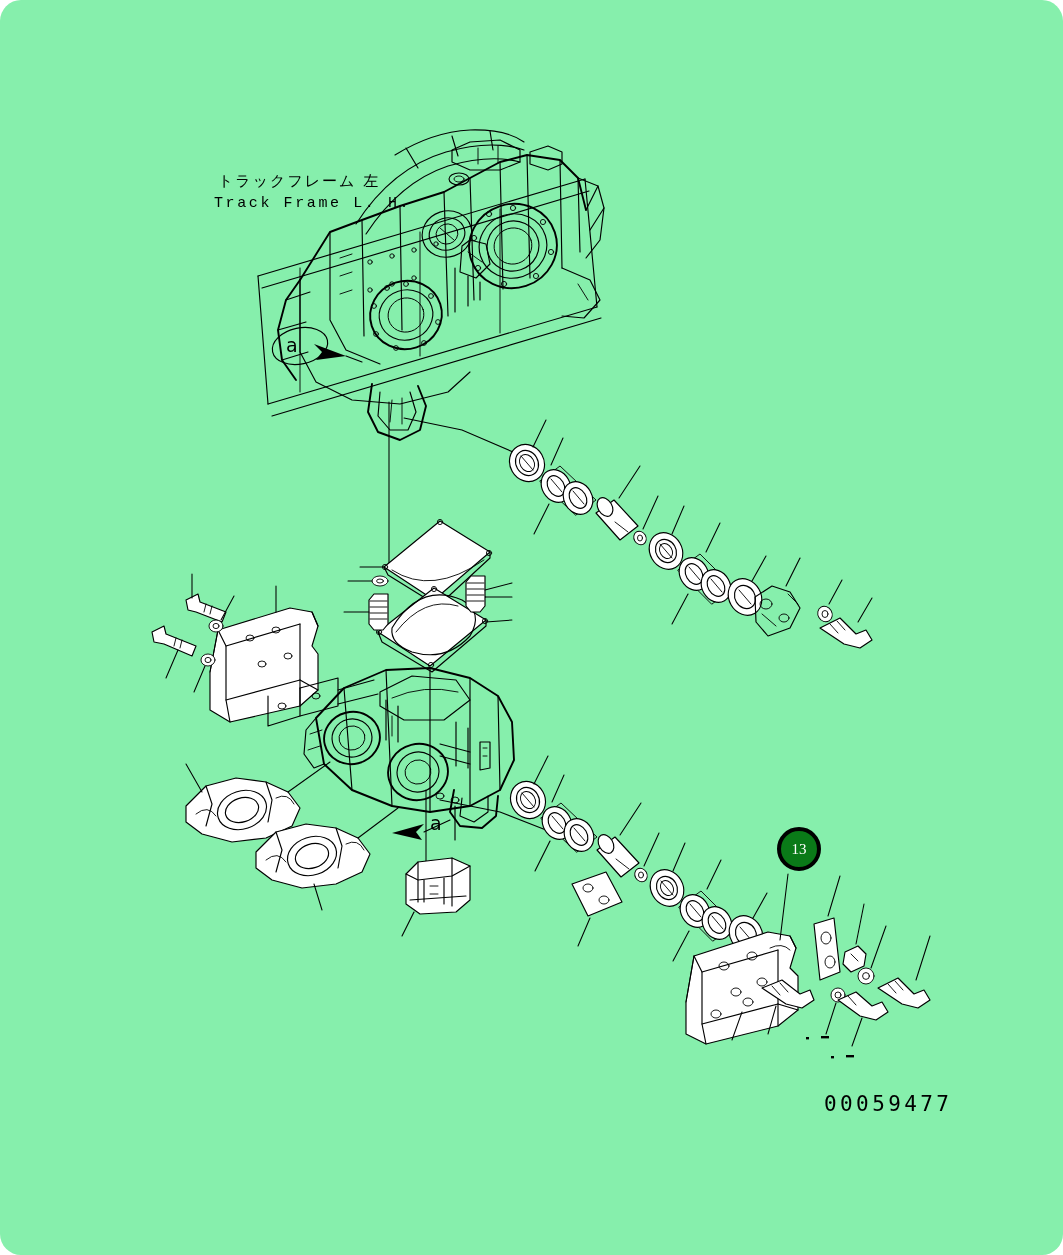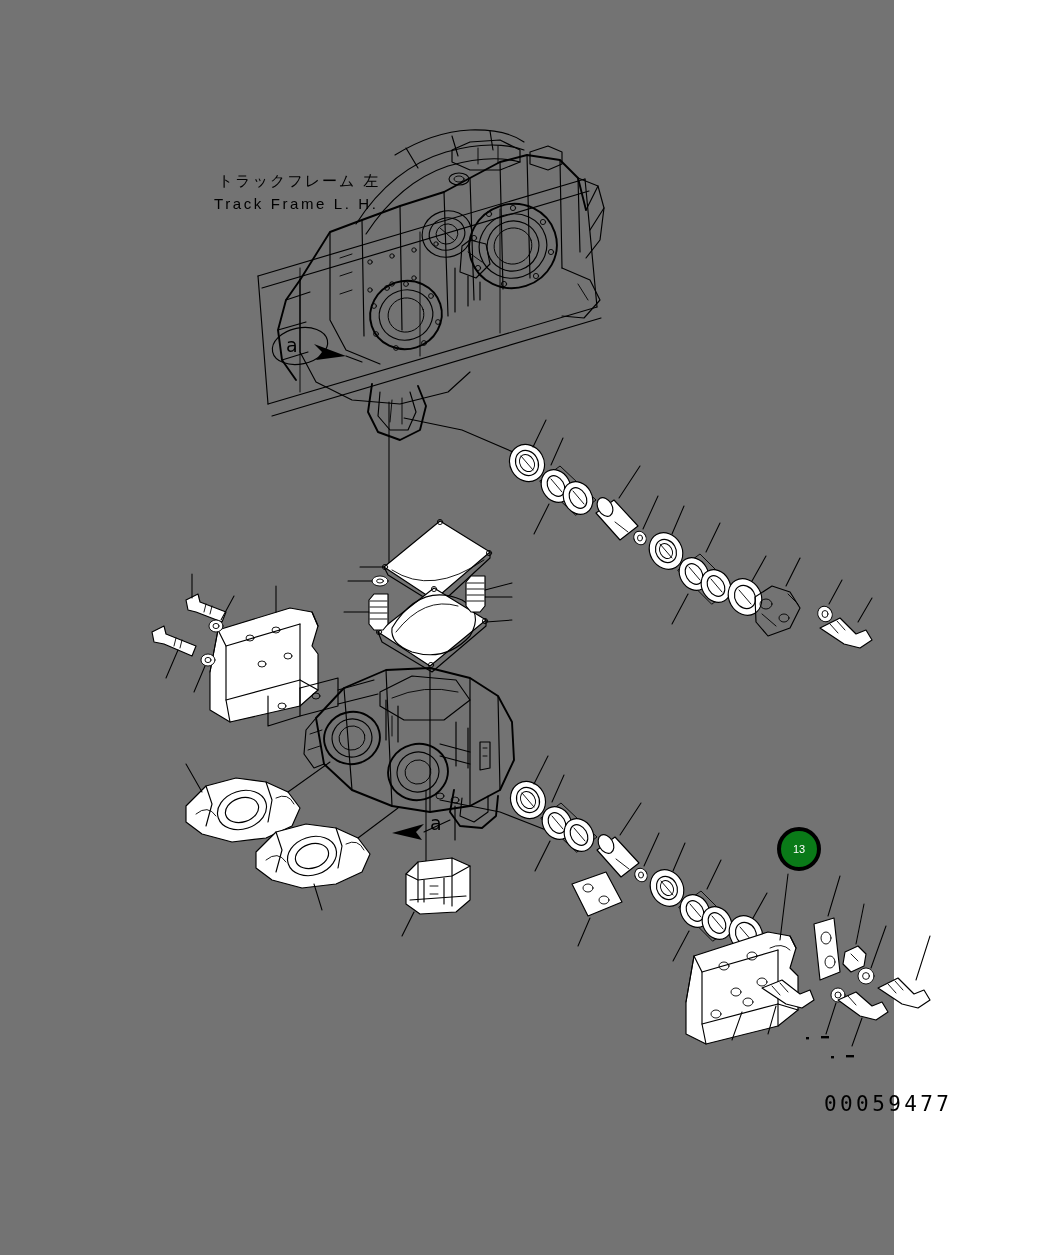--- a/index.html
+++ b/index.html
@@ -1,36 +1,36 @@
 <!DOCTYPE html>
 <html><head>
 <meta charset="utf-8">
 <style>
   html,body{margin:0;padding:0;background:#ffffff;}
   body{width:1063px;height:1255px;font-family:"Liberation Sans",sans-serif;overflow:hidden;position:relative;}
-  #stage{position:absolute;left:0;top:0;width:894px;height:1255px;background:#737373;}
+  #stage{position:absolute;left:0;top:0;width:1063px;height:1255px;background:#86efac;border-radius:21px;}
   svg.layer{position:absolute;left:0;top:0;width:1063px;height:1255px;}
   .ln{fill:none;stroke:#000;stroke-width:1.15;stroke-linecap:round;stroke-linejoin:round;}
   .ln-t{fill:none;stroke:#000;stroke-width:0.9;stroke-linecap:round;stroke-linejoin:round;}
   .ln-h{fill:none;stroke:#000;stroke-width:1.9;stroke-linecap:round;stroke-linejoin:round;}
   .lead{fill:none;stroke:#000;stroke-width:1.05;stroke-linecap:round;}
   .fillw{fill:#ffffff;stroke:#000;stroke-width:1.15;stroke-linejoin:round;stroke-linecap:round;}
   .fillw-t{fill:#ffffff;stroke:#000;stroke-width:0.9;stroke-linejoin:round;stroke-linecap:round;}
   .fillk{fill:#000;stroke:none;}
   .label{position:absolute;color:#000;white-space:pre;}
   #lbl-jp{left:218px;top:172px;font-size:15px;letter-spacing:2.0px;font-family:"DejaVu Sans",sans-serif;}
-  #lbl-en{left:214px;top:195px;font-size:15px;letter-spacing:2.6px;font-family:Liberation Sans, sans-serif;}
+  #lbl-en{left:214px;top:195px;font-size:15px;letter-spacing:2.6px;font-family:Liberation Mono, monospace;}
   #lbl-dwg{left:824px;top:1092px;font-size:21px;letter-spacing:3.4px;font-family:"DejaVu Sans Mono","Liberation Mono",monospace;}
   .amark{position:absolute;font-size:19px;color:#000;font-family:"DejaVu Sans",sans-serif;}
   #amark-1{left:286px;top:334px;}
   #amark-2{left:430px;top:812px;}
   #badge13{position:absolute;left:777px;top:827px;width:44px;height:44px;border-radius:50%;
       background:#0a7a18;border:4px solid #000;box-sizing:border-box;
       display:flex;align-items:center;justify-content:center;}
-  #badge13 span{color:#fff;font-size:11px;font-family:Liberation Sans, sans-serif;line-height:1;text-align:right;}
+  #badge13 span{color:#fff;font-size:15px;font-family:Liberation Serif, serif;line-height:1;text-align:right;}
 </style>
 </head>
 <body>
 
 <div id="stage">
 
 <svg class="layer" viewBox="0 0 1063 1255">
 
   <g>
 

